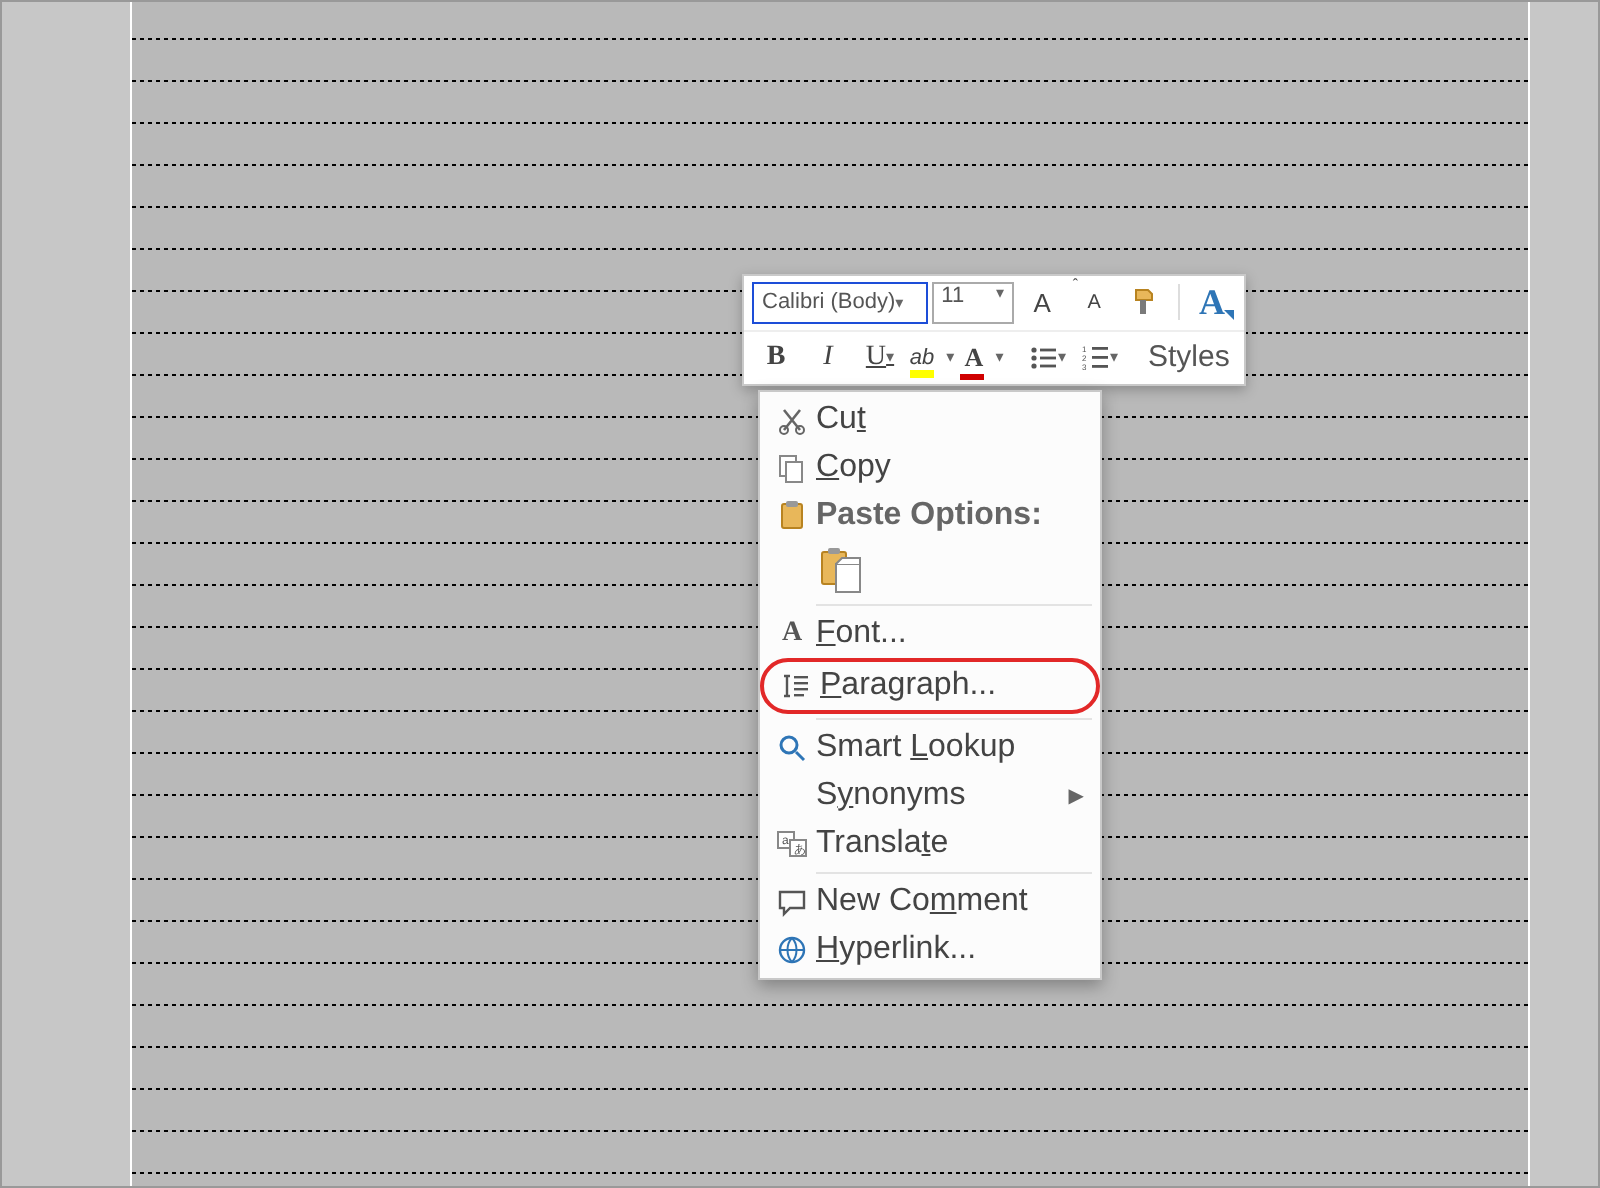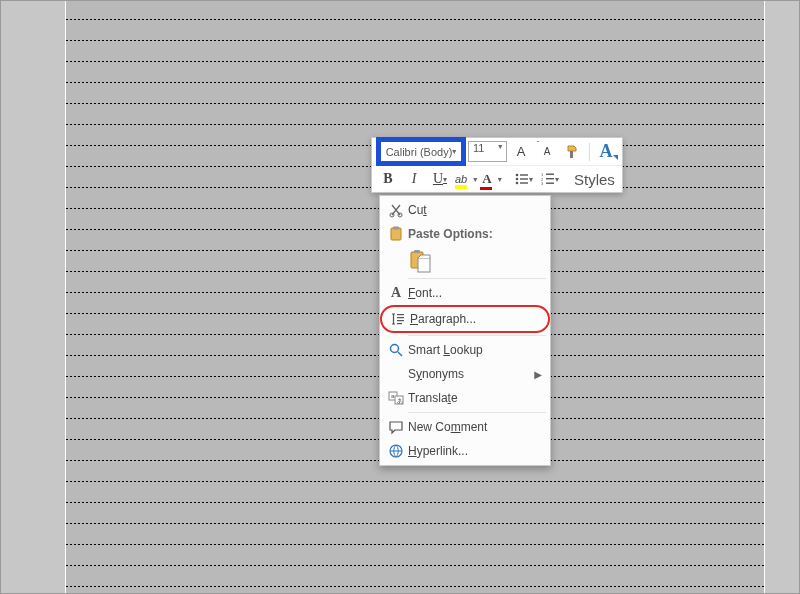--- a/index.html
+++ b/index.html
@@ -23,22 +23,22 @@
     
     -webkit-mask-image:repeating-linear-gradient(to right,#000 0 2px,transparent 2px 4px);
             mask-image:repeating-linear-gradient(to right,#000 0 2px,transparent 2px 4px);
   }
   
   .mini-toolbar{position:absolute;left:370px;top:136px;width:250px;height:54px;
     background:#fff;border:1px solid #c9c9c9;box-shadow:0 2px 6px rgba(0,0,0,.25);
     display:flex;flex-direction:column;}
   .mini-row{display:flex;align-items:center;height:27px;padding:0 4px;gap:2px;}
   .mini-row:first-child{border-bottom:1px solid #eee;}
-  .fontname{width:84px;height:19px;border:5px solid #1d4ed8;display:flex;align-items:center;
-    padding:0 4px;font-size:11px;color:#555;justify-content:center;}
+  .fontname{width:84px;height:19px;border:1px solid #1d4ed8;display:flex;align-items:center;
+    padding:0 4px;font-size:11px;color:#555;justify-content:flex-start;}
   .fontsize{width:34px;height:19px;border:1px solid #aaa;display:flex;align-items:flex-start;
     padding:0 4px;font-size:11px;color:#555;justify-content:space-between;}
   .dd{font-size:8px;color:#666;}
   .tb-btn{min-width:20px;height:22px;display:flex;align-items:center;justify-content:center;
     padding:0 2px;}
   .tb-sep{width:1px;height:18px;background:#ddd;margin:0 2px;}
   .tb-label{font-size:15px;color:#555;padding:0 4px;}
   .bold{font-weight:bold;font-family:Georgia,serif;font-size:14px;}
   .italic{font-style:italic;font-family:Georgia,serif;font-size:14px;}
   .under{text-decoration:underline;font-family:Georgia,serif;font-size:14px;}
@@ -53,21 +53,21 @@
   .styleA .corner{width:0;height:0;border-left:5px solid transparent;border-top:5px solid #2e75b6;
     position:absolute;right:-5px;bottom:2px;}
   .bullets svg,.numbers svg{width:14px;height:14px;}
 
   
   .context-menu{position:absolute;left:378px;top:194px;width:170px;background:#fcfcfc;
     border:1px solid #c9c9c9;box-shadow:0 3px 8px rgba(0,0,0,.3);padding:2px 0;}
   .cm-item{display:flex;align-items:center;height:24px;padding:0 8px 0 4px;position:relative;}
   .cm-icon{width:24px;display:flex;align-items:center;justify-content:center;color:#555;}
   .cm-icon svg{width:16px;height:16px;}
-  .cm-label{flex:1;font-size:12px;color:#444;}
+  .cm-label{flex:1;font-size:16px;color:#444;}
   .cm-label u{text-decoration:underline;}
   .cm-sep{height:1px;background:#e3e3e3;margin:2px 4px 2px 28px;}
   .cm-head{font-weight:600;color:#666;}
   .cm-sub{display:flex;align-items:center;height:30px;padding-left:30px;}
   .paste-ico{width:22px;height:24px;position:relative;}
   .cm-arrow{font-size:10px;color:#666;margin-left:auto;}
   .hlbox{border:2px solid #e22828;border-radius:14px;}
 </style>
 </head>
 <body>
@@ -161,20 +161,29 @@
             <path d="M4 3l8 10M12 3l-8 10" stroke="#666" stroke-width="1.3" fill="none"></path>
             <circle cx="4" cy="13" r="2" fill="none" stroke="#666"></circle>
             <circle cx="12" cy="13" r="2" fill="none" stroke="#666"></circle>
           </svg>
       </span>
       <span class="cm-label"><span>Cu<u>t</u></span></span>
     </div>
     <div class="cm-item">
       <span class="cm-icon">
         <svg viewBox="0 0 16 16">
+            <rect x="2" y="2" width="8" height="10" fill="#fff" stroke="#888"></rect>
+            <rect x="5" y="5" width="8" height="10" fill="#fff" stroke="#888"></rect>
+          </svg>
+      </span>
+      <span class="cm-label"><span><u>C</u>opy</span></span>
+    </div>
+    <div class="cm-item">
+      <span class="cm-icon">
+        <svg viewBox="0 0 16 16">
             <rect x="3" y="2" width="10" height="12" rx="1" fill="#e8b75a" stroke="#b88320"></rect>
             <rect x="5" y="0.5" width="6" height="3" rx="1" fill="#999"></rect>
           </svg>
       </span>
       <span class="cm-label cm-head">Paste Options:</span>
     </div>
     <div class="cm-sub">
       <span class="paste-ico">
         <svg viewBox="0 0 22 24" width="22" height="24">
           <rect x="1" y="3" width="12" height="16" rx="1" fill="#e8b75a" stroke="#b88320"></rect>

